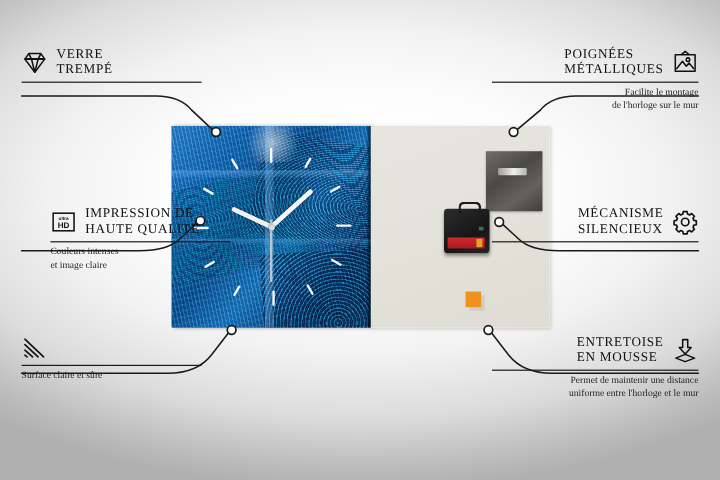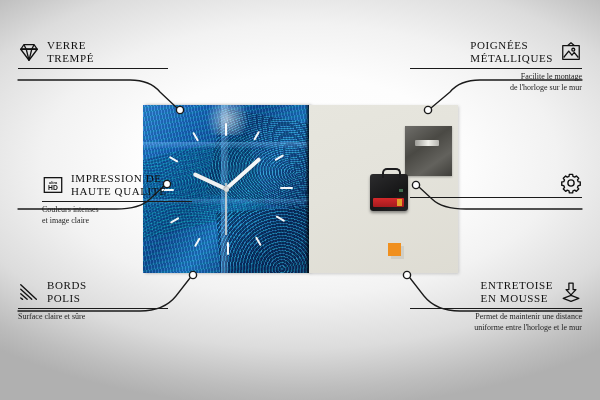--- a/index.html
+++ b/index.html
@@ -246,22 +246,20 @@
   <div class="callout left" style="left:18px;top:279px;width:150px;">
     <div class="co-head">
       <svg class="ico" viewBox="0 0 24 24">
         <g stroke="#111" stroke-width="1.5" stroke-linecap="round">
           <path d="M3 4 L20 20"></path>
           <path d="M3 9 L15 20"></path>
           <path d="M3 14 L10 20"></path>
           <path d="M3 18.5 L5 20"></path>
         </g>
       </svg>
-      <div class="co-title">BORDS
-POLIS</div>
     </div>
     <div class="co-rule" style="width:150px;"></div>
     <div class="co-desc">Surface claire et sûre</div>
   </div>
 
   <div class="callout right" style="right:18px;top:39px;width:172px;">
     <div class="co-head">
       <div class="co-title">POIGNÉES
 MÉTALLIQUES</div>
       <svg class="ico" viewBox="0 0 24 24">
@@ -273,20 +271,22 @@
         </g>
       </svg>
     </div>
     <div class="co-rule" style="width:172px;"></div>
     <div class="co-desc">Facilite le montage
 de l'horloge sur le mur</div>
   </div>
 
   <div class="callout right" style="right:18px;top:172px;width:172px;">
     <div class="co-head">
+      <div class="co-title">MÉCANISME
+SILENCIEUX</div>
       <svg class="ico" viewBox="0 0 24 24">
         <g fill="none" stroke="#111" stroke-width="1.5" stroke-linejoin="round">
           <path d="M10.2 2.6 h3.6 l.35 2.2 1.9 .8 1.8-1.3 2.55 2.55 -1.3 1.8 .8 1.9 2.2 .35 v3.6 l-2.2 .35 -.8 1.9 1.3 1.8 -2.55 2.55 -1.8-1.3 -1.9 .8 -.35 2.2 h-3.6 l-.35-2.2 -1.9-.8 -1.8 1.3 -2.55-2.55 1.3-1.8 -.8-1.9 -2.2-.35 v-3.6 l2.2-.35 .8-1.9 -1.3-1.8 2.55-2.55 1.8 1.3 1.9-.8 Z"></path>
           <circle cx="12" cy="12" r="3.4"></circle>
         </g>
       </svg>
     </div>
     <div class="co-rule" style="width:172px;"></div>
   </div>
 

